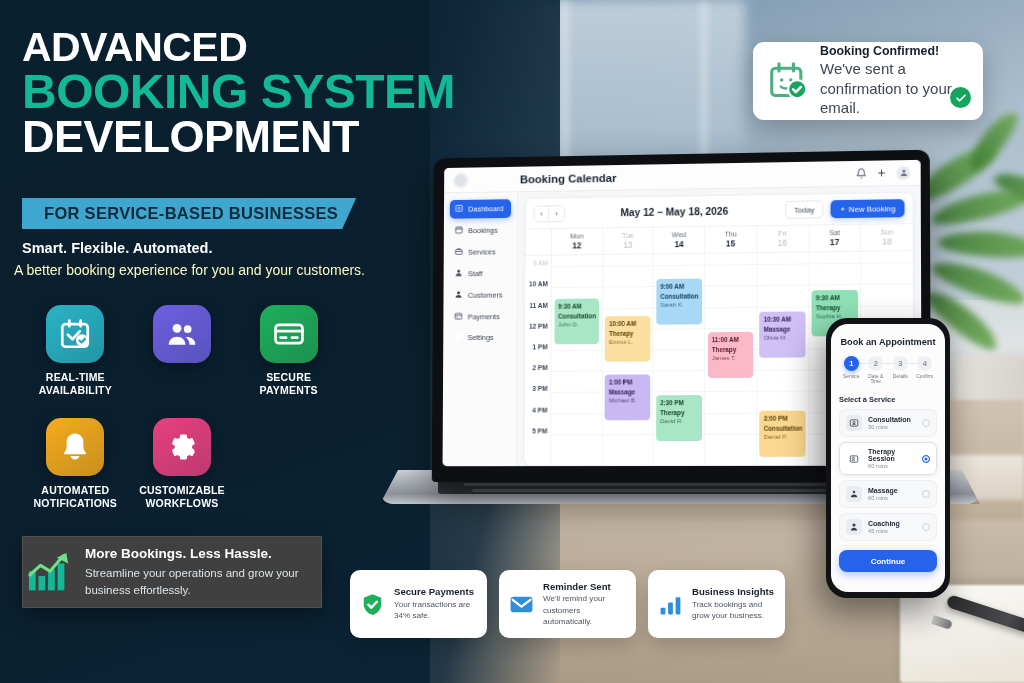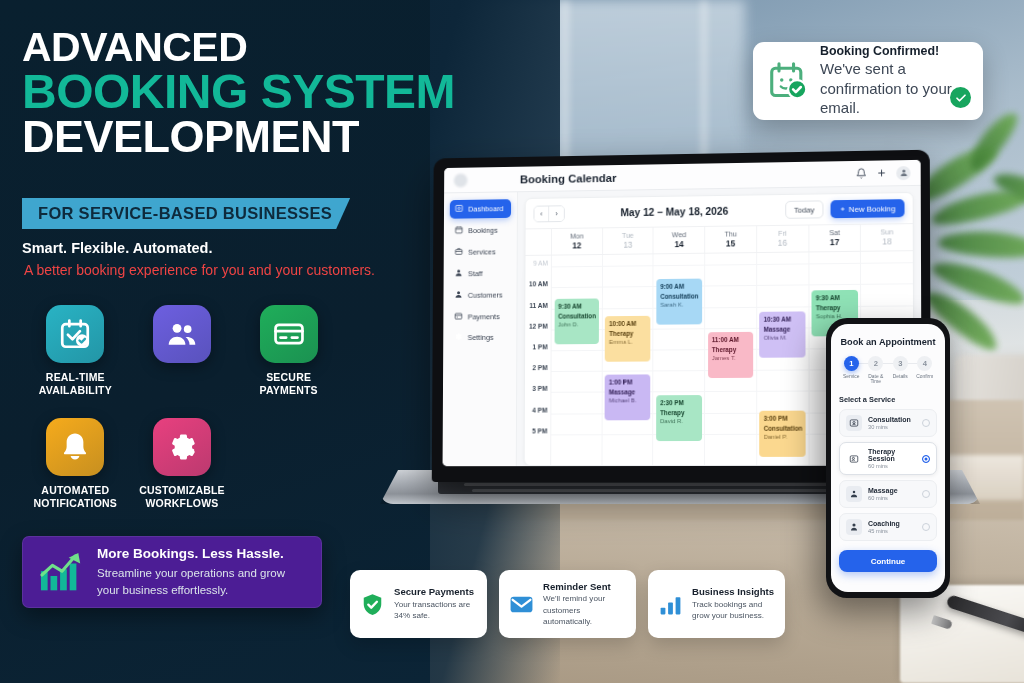--- a/index.html
+++ b/index.html
@@ -49,42 +49,42 @@
     background: linear-gradient(160deg, #09202f 0%, #0a1f2e 55%, #0b2436 100%); }
 
   
   .headline { position:absolute; left:22px; top:28px; width:500px; }
   .h-line { font-weight:bold; letter-spacing:-0.5px; line-height:.95;
      font-family:"Liberation Sans", sans-serif; }
   .h1a { font-size:41px; color:#ffffff; }
   .h1b { font-size:48px; color:#12b898; margin-top:2px; }
   .h1c { font-size:45px; color:#ffffff; margin-top:1px; }
 
-  .badge { position:absolute; left:22px; top:198px; height:31px; padding:0 18px 0 16px;
+  .badge { position:absolute; left:22px; top:198px; height:31px; padding:0 18px 0 22px;
      background:#3fa6cf; display:flex; align-items:center;
      clip-path: polygon(0 0, 100% 0, calc(100% - 14px) 100%, 0 100%); }
   .badge span { font-size:16.5px; font-weight:bold; color:#0e2a3c; letter-spacing:.3px; }
 
   .tag1 { position:absolute; left:22px; top:240px; font-size:14.5px; font-weight:bold; color:#ffffff; }
-  .tag2 { position:absolute; left:24px; top:262px; font-size:14px; color:#ef4444; }
+  .tag2 { position:absolute; left:14px; top:262px; font-size:14px; color:#fef9c3; }
 
   
   .features { position:absolute; left:22px; top:305px; width:320px;
      display:grid; grid-template-columns:repeat(3,1fr); row-gap:20px; }
   .feat { display:flex; flex-direction:column; align-items:center; }
   .feat-ico { width:58px; height:58px; border-radius:15px; display:flex;
      align-items:center; justify-content:center; box-shadow:0 4px 14px rgba(0,0,0,.35); }
   .feat-ico svg { width:34px; height:34px; }
   .feat-lbl { margin-top:8px; text-align:center; font-size:10.5px; font-weight:bold;
      color:#fff; line-height:1.28; letter-spacing:.2px; }
 
   
   .promo { position:absolute; left:22px; top:536px; width:300px; height:72px;
-    background:#4c1d95; border:1px solid rgba(255,255,255,.09); border-radius:7px;
-    display:flex; align-items:center; padding:0 16px; gap:12px;
+    background:#404040; border:1px solid rgba(255,255,255,.09); border-radius:0;
+    display:flex; align-items:center; padding:0 4px; gap:12px;
     box-shadow:0 8px 22px rgba(0,0,0,.4); }
   .promo-ico { width:46px; height:40px; flex:0 0 auto; }
   .promo-t { font-size:13.5px; font-weight:bold; color:#fff; }
   .promo-s { font-size:11.5px; color:#dbe4ea; line-height:1.42; margin-top:4px; }
 
   
   .laptop { position:absolute; left:428px; top:152px; width:500px; height:350px; }
   .lid { position:absolute; left:0; top:0; width:500px; height:330px;
      background:#0e0f12; border-radius:12px 12px 4px 4px; padding:10px 9px 16px 11px;
      box-shadow:0 18px 40px rgba(0,0,0,.45);

